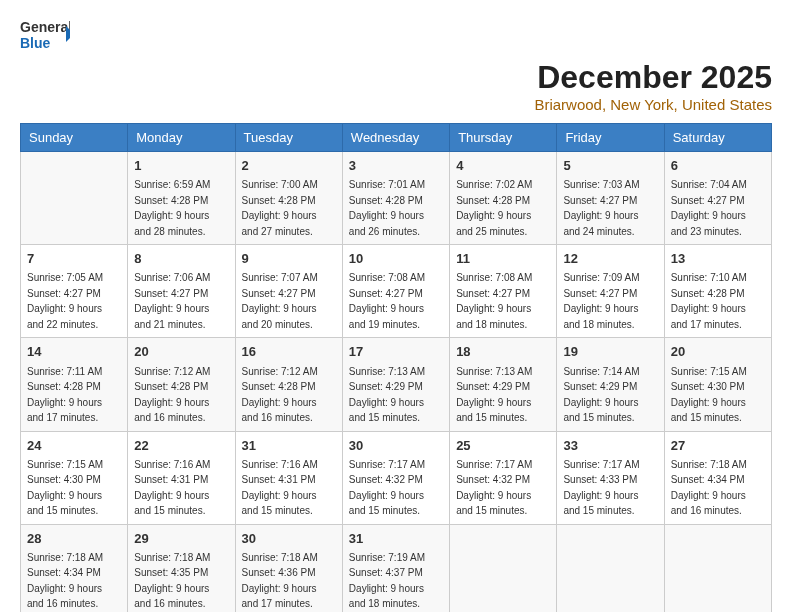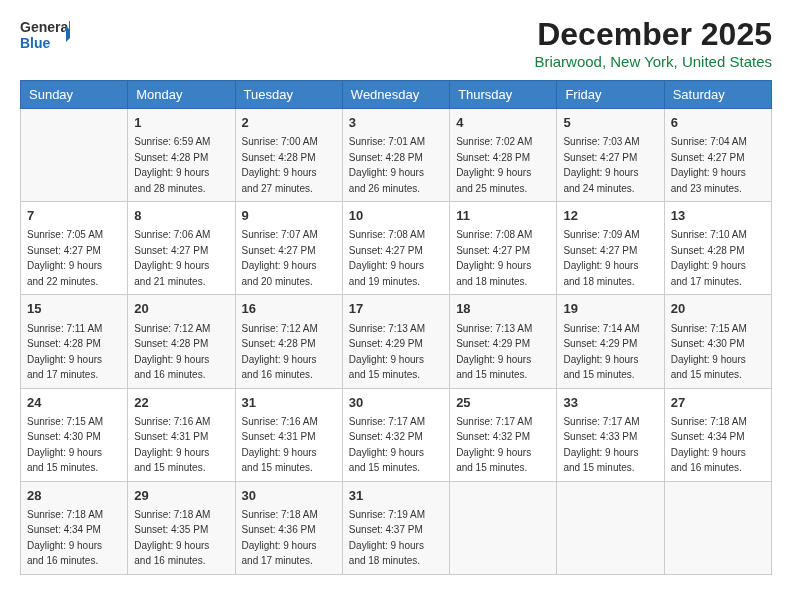--- a/index.html
+++ b/index.html
@@ -21,25 +21,26 @@
       align-items: center;
       gap: 4px;
     }
     .title-block {
       text-align: right;
     }
     .title-block h1 {
       font-size: 32px;
       font-weight: bold;
       color: #222;
+      margin-top: 43px;
     }
     .title-block h2 {
       font-size: 15px;
       font-weight: normal;
-      color: #15803d;
+      color: #a16207;
       text-align: right;
     }
     table {
       width: 100%;
       border-collapse: collapse;
       font-size: 11px;
     }
     thead tr th {
       background-color: #3b7fc4;
       color: #fff;
@@ -134,21 +135,21 @@
         <td><span class="day-num">10</span>
         <span class="day-info">Sunrise: 7:08 AM<br>Sunset: 4:27 PM<br>Daylight: 9 hours and 19 minutes.</span></td>
         <td><span class="day-num">11</span>
         <span class="day-info">Sunrise: 7:08 AM<br>Sunset: 4:27 PM<br>Daylight: 9 hours and 18 minutes.</span></td>
         <td><span class="day-num">12</span>
         <span class="day-info">Sunrise: 7:09 AM<br>Sunset: 4:27 PM<br>Daylight: 9 hours and 18 minutes.</span></td>
         <td><span class="day-num">13</span>
         <span class="day-info">Sunrise: 7:10 AM<br>Sunset: 4:28 PM<br>Daylight: 9 hours and 17 minutes.</span></td>
       </tr>
       <tr>
-        <td><span class="day-num">15</span>
+        <td><span class="day-num">14</span>
         <span class="day-info">Sunrise: 7:11 AM<br>Sunset: 4:28 PM<br>Daylight: 9 hours and 17 minutes.</span></td>
         <td><span class="day-num">20</span>
         <span class="day-info">Sunrise: 7:12 AM<br>Sunset: 4:28 PM<br>Daylight: 9 hours and 16 minutes.</span></td>
         <td><span class="day-num">16</span>
         <span class="day-info">Sunrise: 7:12 AM<br>Sunset: 4:28 PM<br>Daylight: 9 hours and 16 minutes.</span></td>
         <td><span class="day-num">17</span>
         <span class="day-info">Sunrise: 7:13 AM<br>Sunset: 4:29 PM<br>Daylight: 9 hours and 15 minutes.</span></td>
         <td><span class="day-num">18</span>
         <span class="day-info">Sunrise: 7:13 AM<br>Sunset: 4:29 PM<br>Daylight: 9 hours and 15 minutes.</span></td>
         <td><span class="day-num">19</span>

